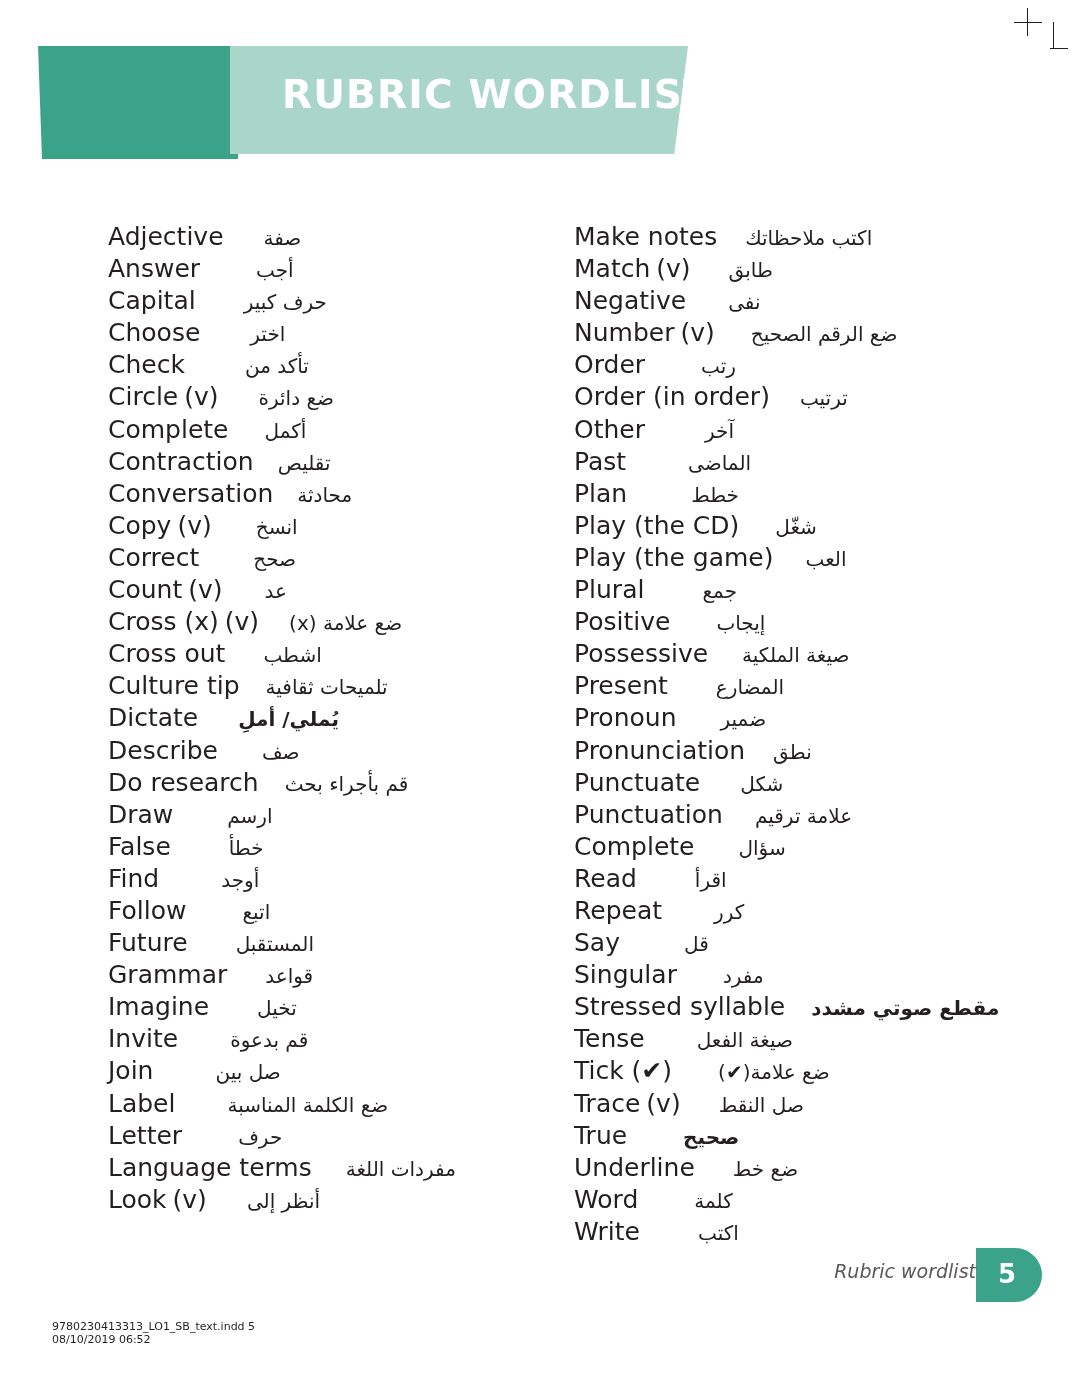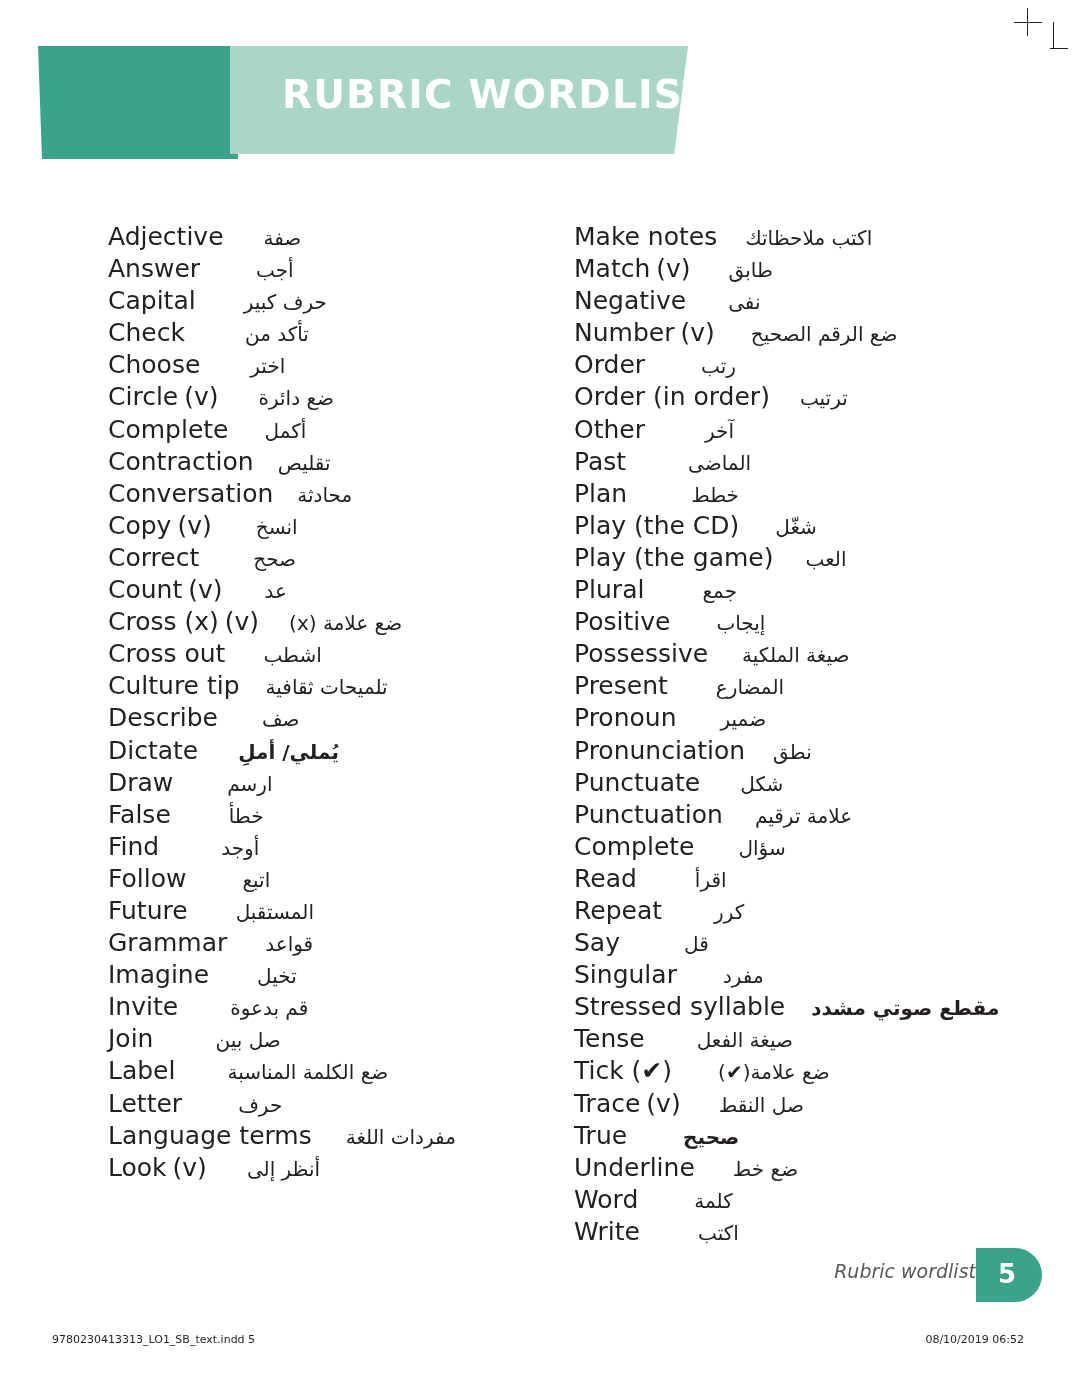--- a/index.html
+++ b/index.html
@@ -132,20 +132,21 @@
   .print-line {
     position: absolute;
     bottom: 28px;
     left: 52px;
     right: 52px;
     display: flex;
     justify-content: space-between;
     font-size: 11px;
     color: #231f20;
     font-family: "DejaVu Sans", sans-serif;
+    flex-direction: column;
   }
 </style>
 </head>
 <body>
 
 <div class="crop h" style="top:22px; right:34px;"></div>
 <div class="crop v" style="top:8px; right:48px;"></div>
 <div class="crop h" style="top:48px; right:8px; width:18px;"></div>
 <div class="crop v" style="top:22px; right:22px; height:26px;"></div>
 
@@ -166,30 +167,30 @@
         <span class="en">Answer</span>
         <span style="display: inline-block; width: 56px;"></span>
         <span class="ar">أجب</span>
       </div>
       <div class="row">
         <span class="en">Capital</span>
         <span style="display: inline-block; width: 48px;"></span>
         <span class="ar">حرف كبير</span>
       </div>
       <div class="row">
+        <span class="en">Choose</span>
+        <span style="display: inline-block; width: 50px;"></span>
+        <span class="ar">اختر</span>
+      </div>
+      <div class="row">
         <span class="en">Check</span>
         <span style="display: inline-block; width: 60px;"></span>
         <span class="ar">تأكد من</span>
       </div>
       <div class="row">
-        <span class="en">Choose</span>
-        <span style="display: inline-block; width: 50px;"></span>
-        <span class="ar">اختر</span>
-      </div>
-      <div class="row">
         <span class="en">Circle</span>
         <span class="en it" style="margin-left: 6px;"> (v)</span>
         <span style="display: inline-block; width: 40px;"></span>
         <span class="ar">ضع دائرة</span>
       </div>
       <div class="row">
         <span class="en">Complete</span>
         <span style="display: inline-block; width: 36px;"></span>
         <span class="ar">أكمل</span>
       </div>
@@ -230,28 +231,33 @@
         <span class="en">Cross out</span>
         <span style="display: inline-block; width: 38px;"></span>
         <span class="ar">اشطب</span>
       </div>
       <div class="row">
         <span class="en">Culture tip</span>
         <span style="display: inline-block; width: 26px;"></span>
         <span class="ar">تلميحات ثقافية</span>
       </div>
       <div class="row">
+        <span class="en">Dictate</span>
+        <span style="display: inline-block; width: 40px;"></span>
+        <span class="ar bold">يُملي/ أملِ</span>
+      </div>
+      <div class="row">
         <span class="en">Describe</span>
         <span style="display: inline-block; width: 44px;"></span>
         <span class="ar">صف</span>
       </div>
       <div class="row">
-        <span class="en">Dictate</span>
-        <span style="display: inline-block; width: 40px;"></span>
-        <span class="ar bold">يُملي/ أملِ</span>
+        <span class="en">Do  research</span>
+        <span style="display: inline-block; width: 26px;"></span>
+        <span class="ar">قم بأجراء بحث</span>
       </div>
       <div class="row">
         <span class="en">Draw</span>
         <span style="display: inline-block; width: 54px;"></span>
         <span class="ar">ارسم</span>
       </div>
       <div class="row">
         <span class="en">False</span>
         <span style="display: inline-block; width: 58px;"></span>
         <span class="ar">خطأ</span>

